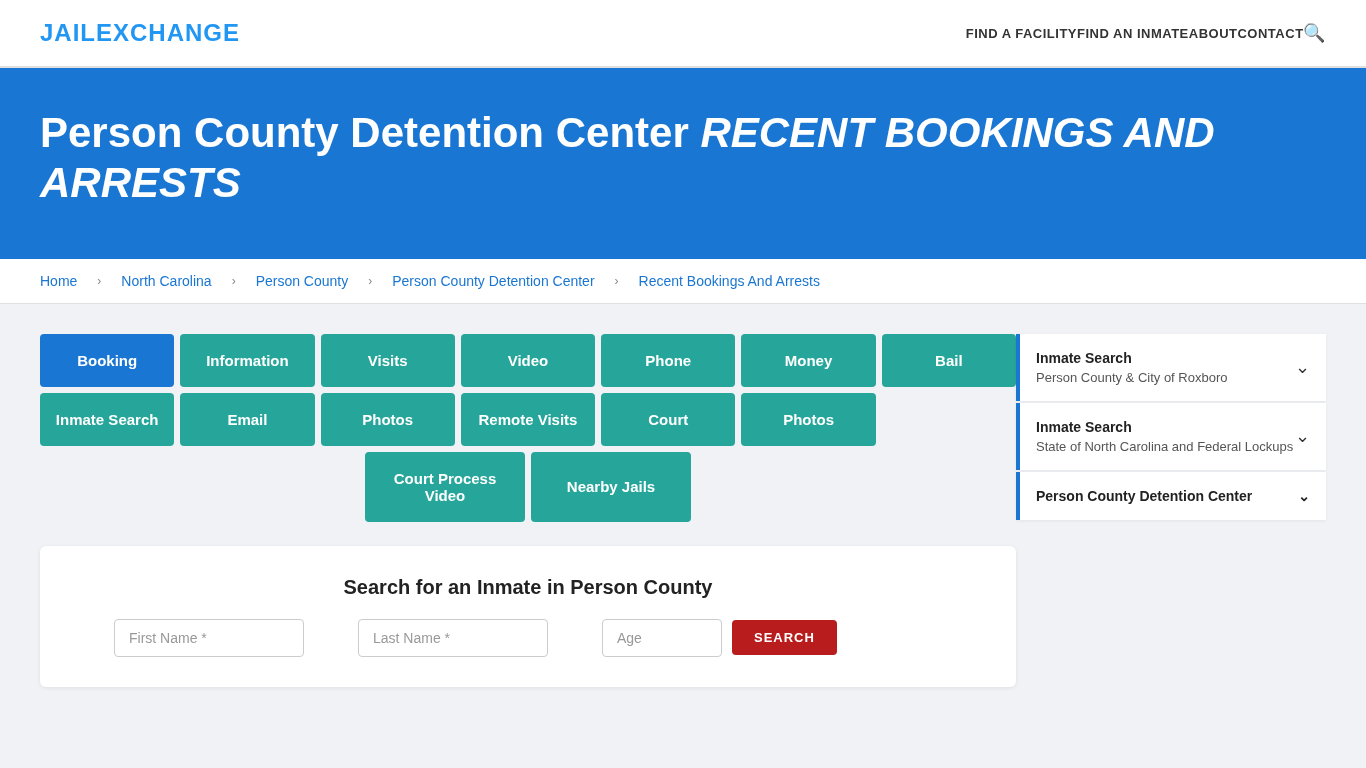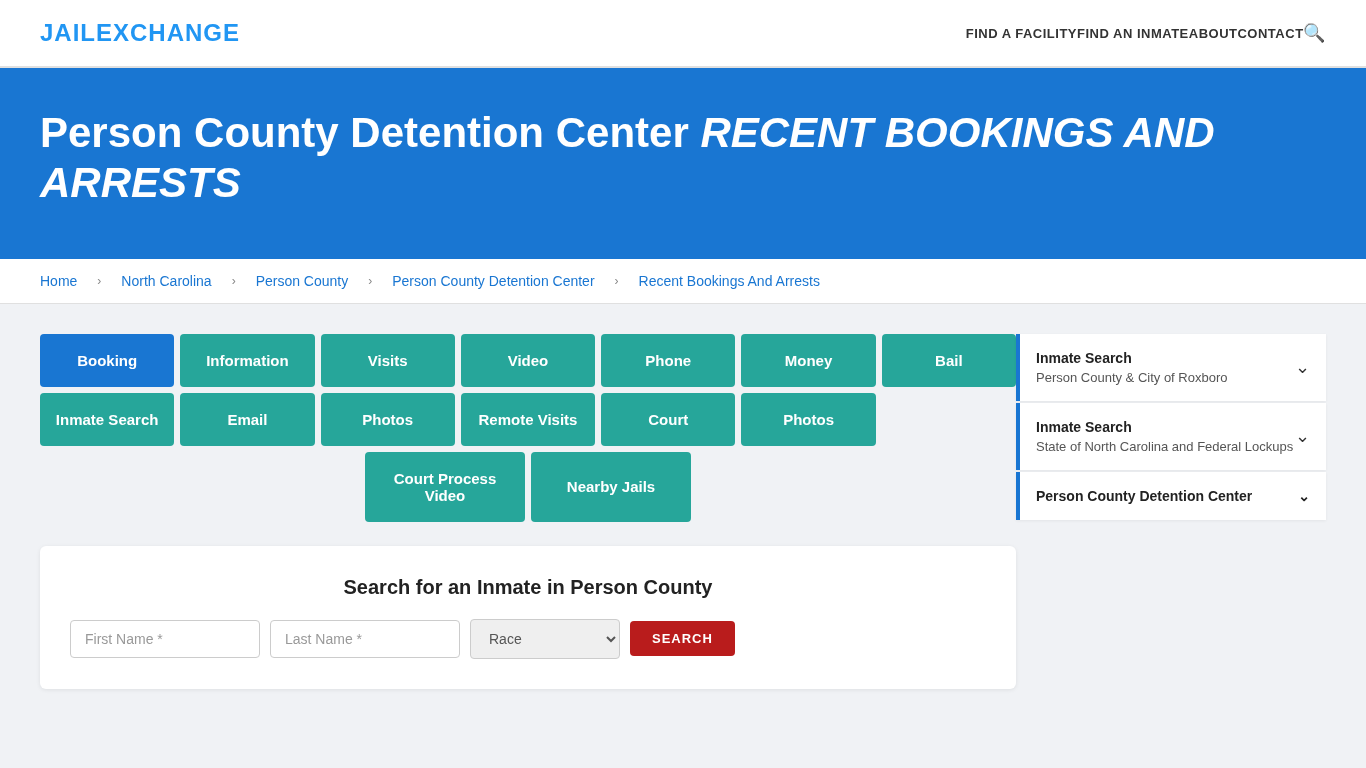--- a/index.html
+++ b/index.html
@@ -141,20 +141,21 @@
       align-items: center;
       flex-wrap: wrap;
     }
     .search-form input, .search-form select {
       border: 1px solid #ccc;
       border-radius: 4px;
       padding: 10px 14px;
       font-size: 14px;
       color: #555;
       outline: none;
+      margin-left: 44px;
     }
     .search-form input::placeholder { color: #999; }
     .search-form input[data-name="first-name-input"] { width: 190px; }
     .search-form input[data-name="last-name-input"] { width: 190px; }
     .search-form input[data-name="age-input"] { width: 120px; }
     .search-form select { width: 150px; }
     .search-btn {
       background: #b91c1c;
       color: #fff;
       border: none;
@@ -274,23 +275,21 @@
     <div class="buttons-row3" data-name="button-row-3">
       <button class="btn-tile teal" data-name="court-process-video-button">Court Process Video</button>
       <button class="btn-tile teal" data-name="nearby-jails-button">Nearby Jails</button>
     </div>
 
     <div class="search-box" data-name="search-box">
       <h2 data-name="search-title">Search for an Inmate in Person County</h2>
       <div class="search-form" data-name="search-form">
         <input type="text" data-name="first-name-input" placeholder="First Name *" style="">
         <input type="text" data-name="last-name-input" placeholder="Last Name *" style="">
-        <select data-name="race-select">
-          <option data-name="race-option-default">Race</option>
-        </select>
+        <input type="text" data-name="age-input" placeholder="Age" style="">
         <button class="search-btn" data-name="search-button">SEARCH</button>
       </div>
     </div>
 
   </div>
 
   <aside class="sidebar" data-name="sidebar">
     <div class="sidebar-item" data-name="sidebar-item-inmate-search-county">
       <div class="sidebar-item-content" data-name="sidebar-item-county-content">
         <h3>Inmate Search</h3>

